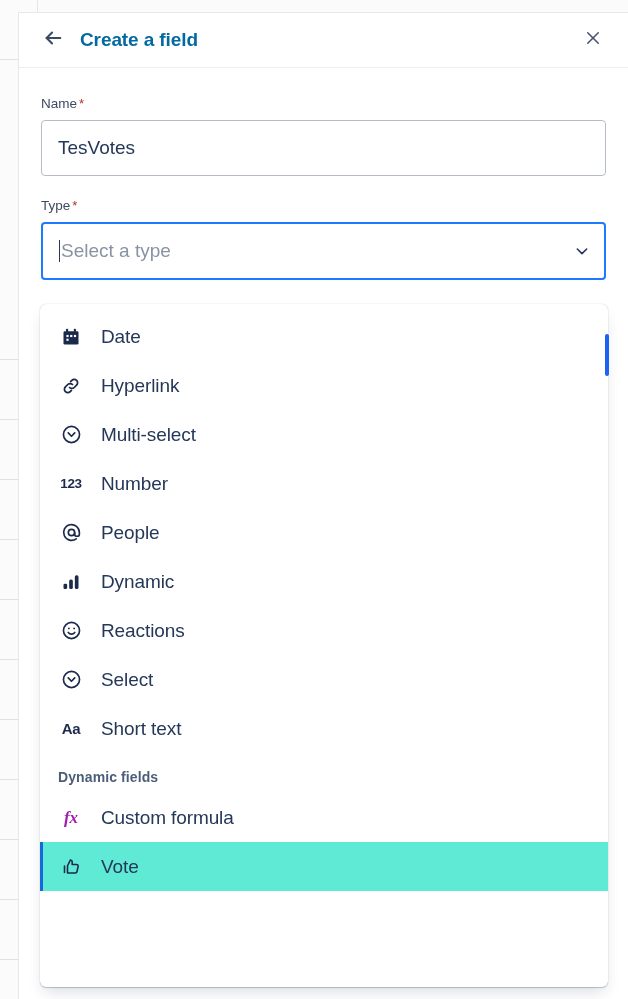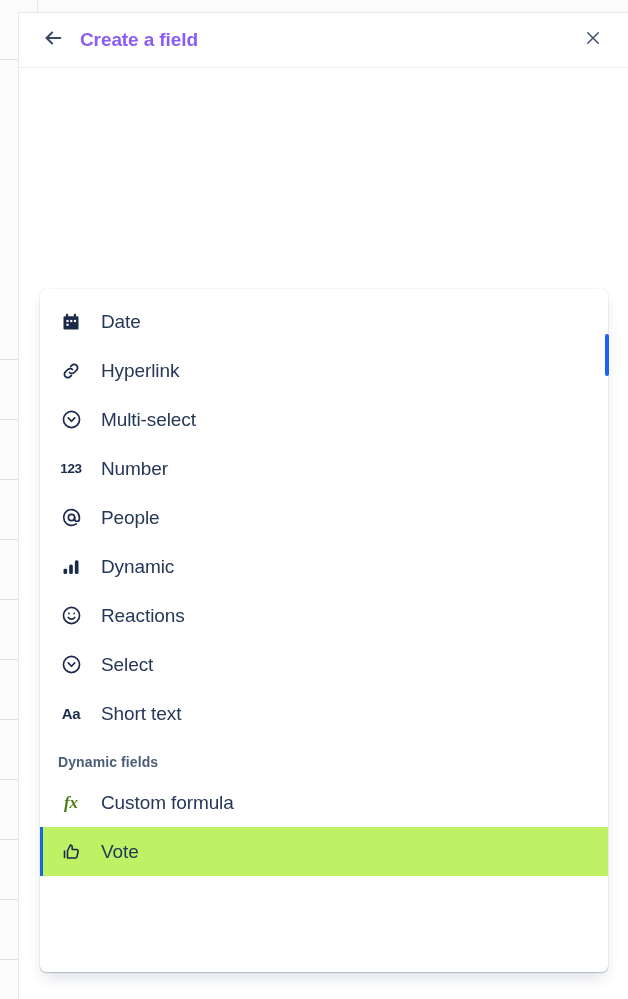--- a/index.html
+++ b/index.html
@@ -65,21 +65,21 @@
     height: 28px;
     display: flex;
     align-items: center;
     justify-content: center;
     cursor: pointer;
     flex: none;
   }
   .hdr-title {
     font-size: 19px;
     font-weight: bold;
-    color: #8b5cf6;
+    color: #0369a1;
     margin-left: 13px;
     letter-spacing: -0.1px;
     white-space: nowrap;
   }
   .hdr-spacer { flex: 1; }
   .hdr-close {
     width: 26px;
     height: 26px;
     display: flex;
     align-items: center;
@@ -154,42 +154,42 @@
     display: flex;
     align-items: center;
     justify-content: center;
     cursor: pointer;
   }
 
   
   #type-dropdown {
     position: absolute;
     left: 40px;
-    top: 289px;
+    top: 304px;
     width: 568px;
     height: 683px;
     background: #ffffff;
     border-radius: 6px;
     box-shadow: 0 1px 1px rgba(9,30,66,0.22), 0 0 1px rgba(9,30,66,0.28),
                 0 8px 16px -4px rgba(9,30,66,0.16);
     box-sizing: border-box;
     padding: 8px 0 12px 0;
     overflow: hidden;
   }
   .dd-option {
     display: flex;
     align-items: center;
     height: 49px;
     padding-left: 15px;
     border-left: 3px solid transparent;
     box-sizing: border-box;
     cursor: pointer;
   }
   .dd-option.selected {
-    background: #bef264;
+    background: #5eead4;
     border-left-color: #1868db;
   }
   .dd-icon {
     width: 26px;
     height: 26px;
     display: flex;
     align-items: center;
     justify-content: center;
     flex: none;
     color: #1b2a4b;
@@ -211,21 +211,21 @@
     font-size: 15px;
     font-weight: bold;
     color: #1b2a4b;
     letter-spacing: -0.4px;
   }
   .dd-icon-fx {
     font-size: 17px;
     font-weight: bold;
     font-style: italic;
     font-family: "Liberation Serif", serif;
-    color: #4d7c0f;
+    color: #a21caf;
   }
   .dd-group-header {
     font-size: 14px;
     font-weight: bold;
     color: #4c5d78;
     padding: 16px 0 8px 18px;
     letter-spacing: 0.1px;
   }
 
   
@@ -275,20 +275,41 @@
     <div class="hdr-close">
       <span>
         <svg width="18" height="18" viewBox="0 0 24 24" fill="none" stroke="#42526e" stroke-width="2" stroke-linecap="round">
           <line x1="5" y1="5" x2="19" y2="19"></line>
           <line x1="19" y1="5" x2="5" y2="19"></line>
         </svg>
       </span>
     </div>
   </div>
 
+  <div id="panel-body">
+
+    <div class="field-group">
+      <label class="field-label"><span>Name</span><span class="req-star">*</span></label>
+      <input class="text-input" type="text" value="TesVotes" style="">
+    </div>
+
+    <div class="field-group">
+      <label class="field-label"><span>Type</span><span class="req-star">*</span></label>
+      <div class="select-control">
+        <span class="select-caret-text"></span>
+        <span class="select-placeholder">Select a type</span>
+        <span class="select-chevron">
+          <svg width="16" height="16" viewBox="0 0 24 24" fill="none" stroke="#253858" stroke-width="2.4" stroke-linecap="round" stroke-linejoin="round">
+            <polyline points="5,9 12,16 19,9"></polyline>
+          </svg>
+        </span>
+      </div>
+    </div>
+
+  </div>
 </div>
 
 <div id="type-dropdown">
 
   <div class="dd-option">
     <span class="dd-icon">
       <svg width="20" height="20" viewBox="0 0 24 24" fill="#1b2a4b">
         <rect x="3" y="5" width="18" height="16" rx="1.5"></rect>
         <rect x="6" y="2" width="2.6" height="4" rx="1.1"></rect>
         <rect x="15.4" y="2" width="2.6" height="4" rx="1.1"></rect>

